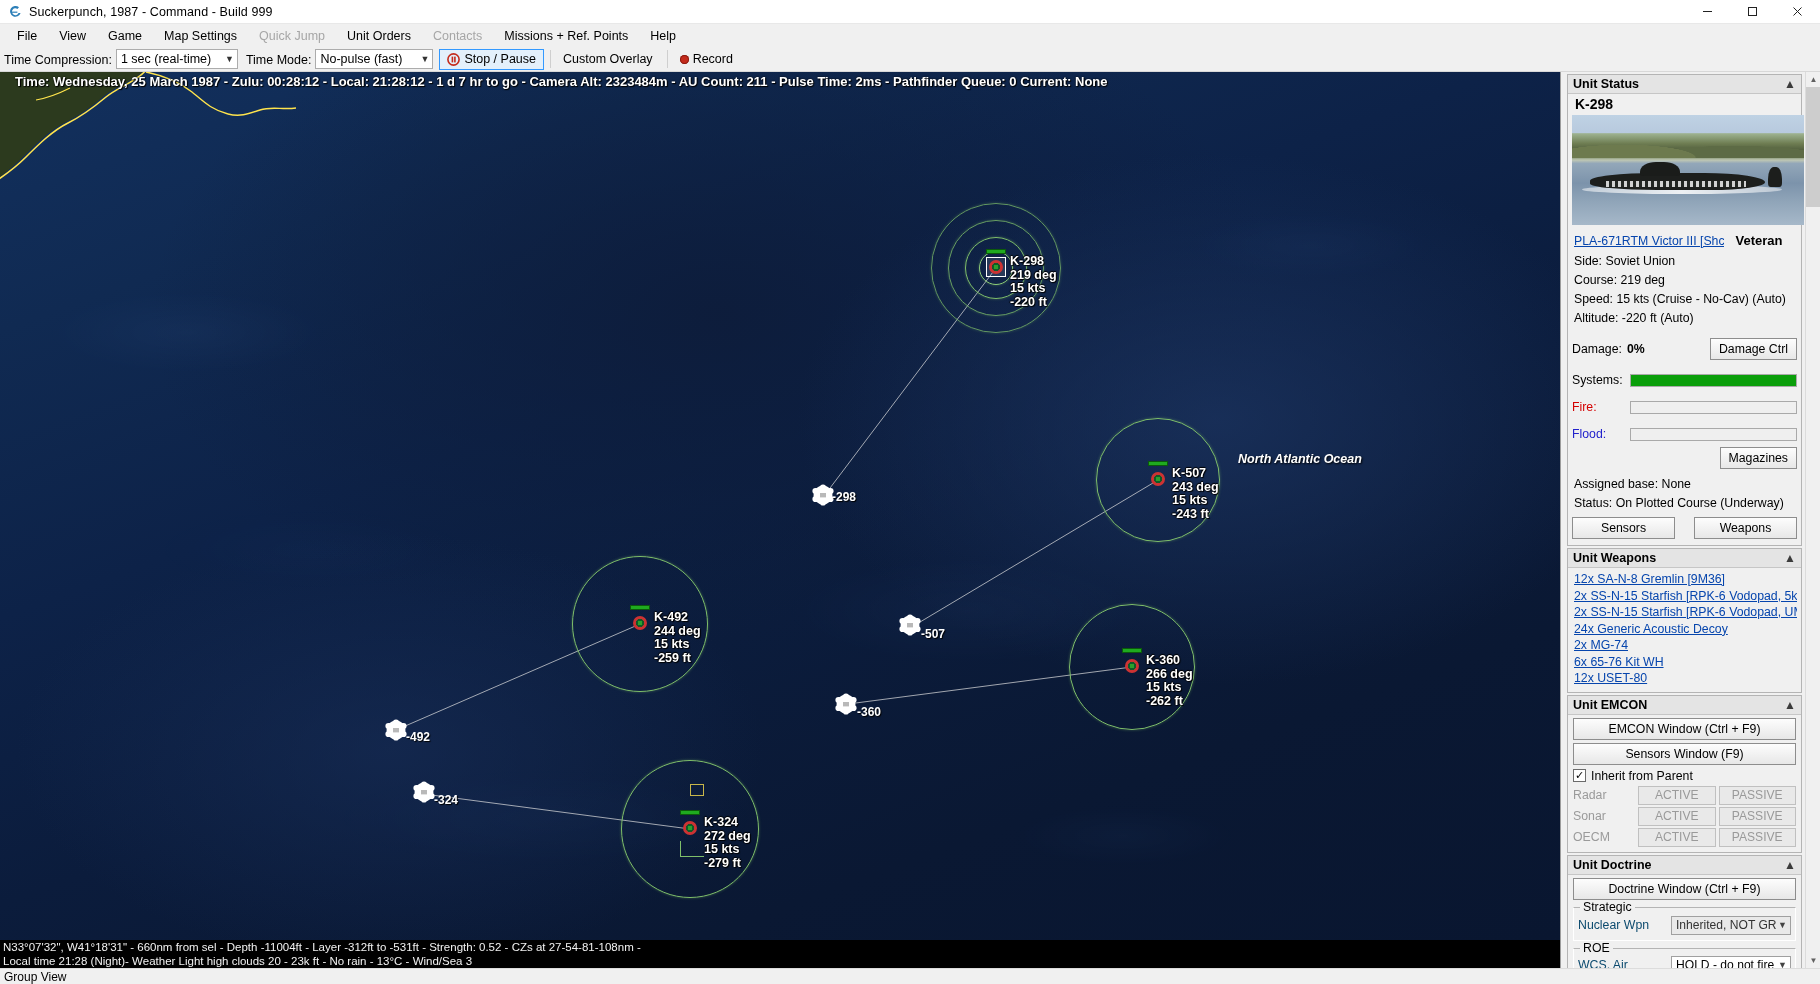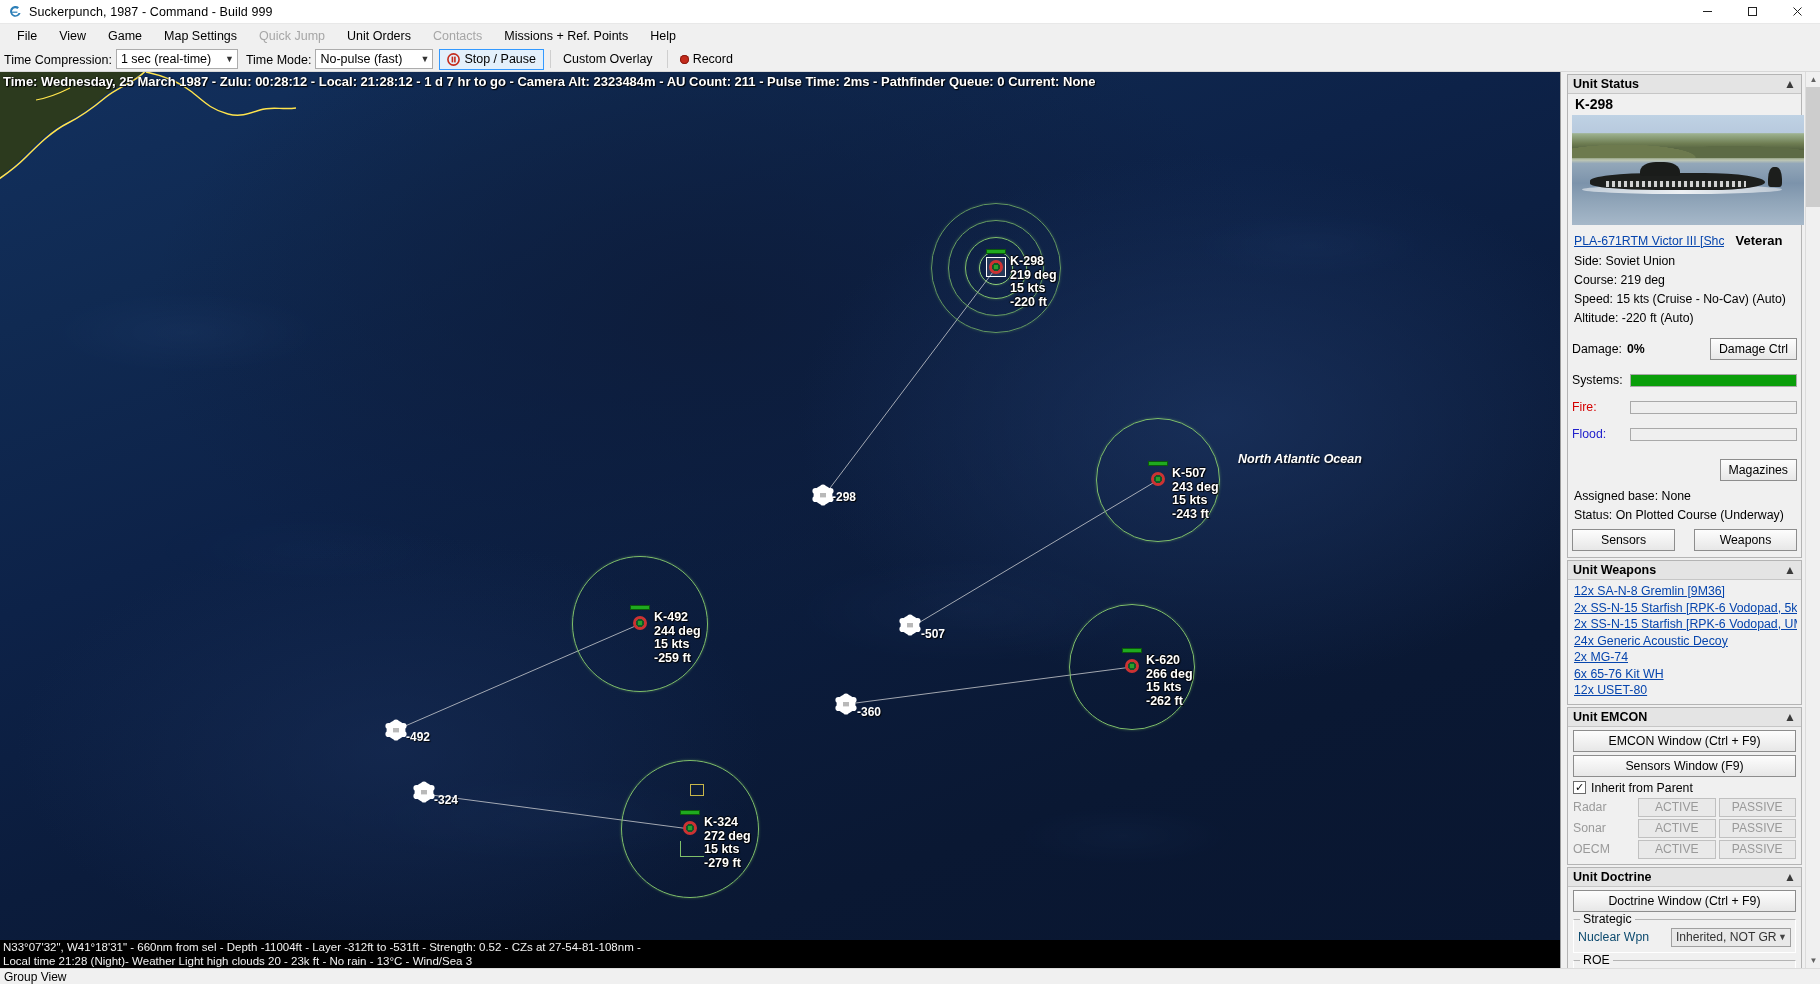--- a/index.html
+++ b/index.html
@@ -85,21 +85,21 @@
       radial-gradient(ellipse 300px 70px at 35% 86%, rgba(45,78,130,.25), transparent 70%),
       radial-gradient(ellipse 160px 44px at 72% 88%, rgba(48,82,134,.26), transparent 70%),
       radial-gradient(ellipse 220px 56px at 20% 55%, rgba(40,70,120,.22), transparent 70%);
   }
   .landmass {
     position:absolute; top:-2px; left:-4px; width: 300px; height: 250px;
   }
 
   
   .map-status {
-    position: absolute; top: 0; left: 0; height: 19px; width: 1560px;
+    position: absolute; top: 0; left: 12px; height: 19px; width: 1560px;
     color: #ffffff; font-size: 13px; font-weight: bold;
     display: flex; align-items: center; padding-left: 3px;
     text-shadow: 1px 1px 1px #000, 0 0 2px #000;
     background: linear-gradient(to bottom, rgba(0,0,0,.0), rgba(0,0,0,.0));
     white-space: nowrap;
   }
 
   .ocean-label {
     position: absolute; color: #fff; font-size: 12.5px; font-style: italic;
     font-weight: bold; text-shadow: 1px 1px 2px #000;
@@ -219,21 +219,21 @@
   }
   .bar .fill { height:100%; background:#0a9e0a; }
   .wbtn {
     background: linear-gradient(to bottom,#fdfdfd,#e7e7e7);
     border: 1px solid #8d8d8d; font-size: 12.3px; color:#000;
     padding: 2px 8px; height: 22px; display:flex; align-items:center; justify-content:center;
     white-space: nowrap;
   }
   .wbtn.full { width: 100%; }
   .btnrow { display:flex; justify-content: space-between; margin-top: 7px; }
-  .btnright { display:flex; justify-content: flex-end; margin-top: 18px; }
+  .btnright { display:flex; justify-content: flex-end; margin-top: 6px; }
 
   .wlist a {
     display:block; color:#0645ad; text-decoration: underline; font-size: 12.3px;
     line-height: 16.5px; white-space:nowrap; overflow:hidden; text-overflow: clip;
   }
 
   .chkrow { display:flex; align-items:center; margin-top: 4px; gap:5px; }
   .chk {
     width:13px; height:13px; border:1px solid #6b6b6b; background:#fff;
     display:flex; align-items:center; justify-content:center; font-size:11px; color:#000;
@@ -416,21 +416,21 @@
         <div>15 kts</div>
         <div>-259 ft</div>
       </div>
     </div>
 
     <div class="unit" style="left:1132px; top:595px;">
       <div class="unit-ring" style="width:126px;height:126px;left:-63px;top:-63px;"></div>
       <div class="unit-bar" style="left:-10px; top:-19px;"></div>
       <div class="unit-blip" style="left:-7px; top:-8px;"></div>
       <div class="unit-label" style="left:14px; top:-13px;">
-        <div>K-620</div>
+        <div>K-360</div>
         <div>266 deg</div>
         <div>15 kts</div>
         <div>-262 ft</div>
       </div>
     </div>
 
     <div class="unit" style="left:690px; top:757px;">
       <div class="unit-ring" style="width:138px;height:138px;left:-69px;top:-69px;"></div>
       <div class="unit-bar" style="left:-10px; top:-19px;"></div>
       <div class="unit-blip" style="left:-7px; top:-8px;"></div>

